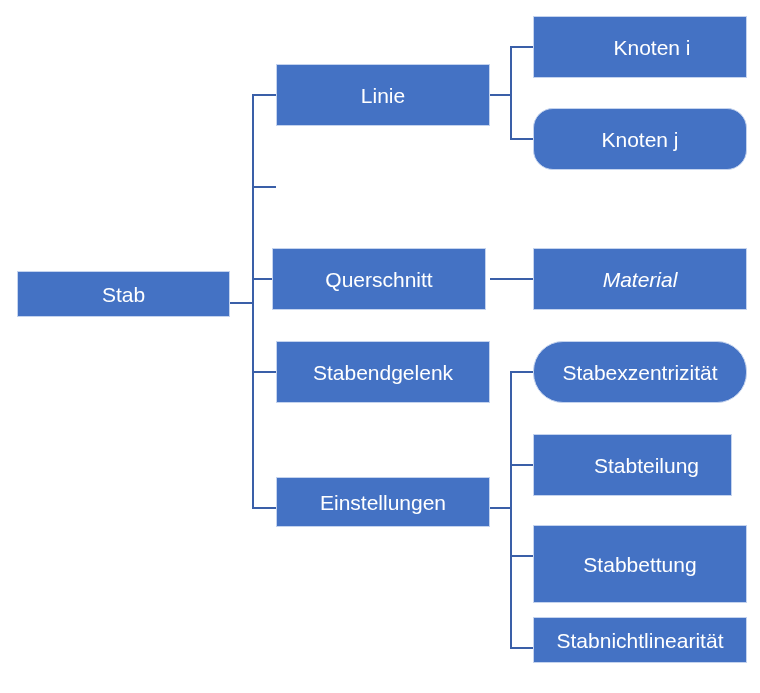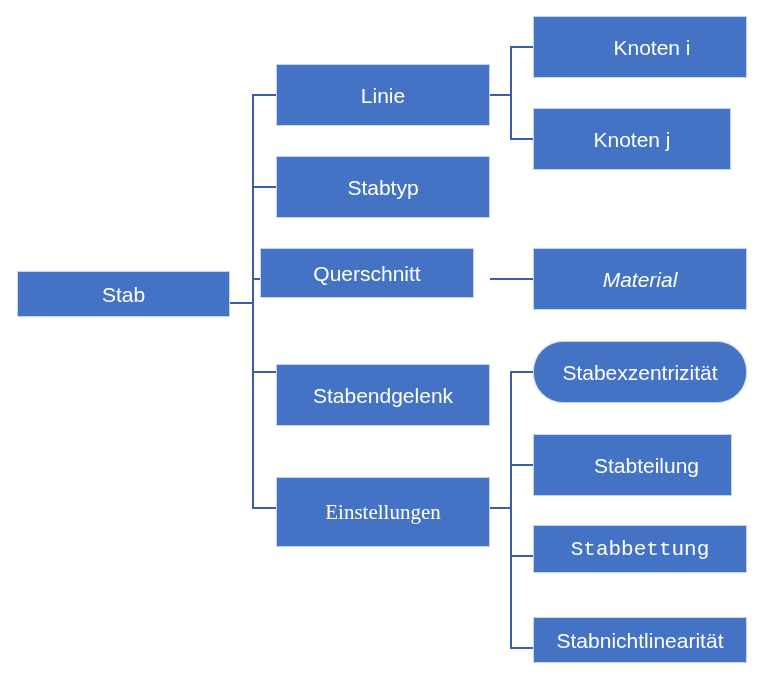--- a/index.html
+++ b/index.html
@@ -62,26 +62,25 @@
   <div class="conn" style="left:490px; top:507px; width:21px; height:2px;"></div>
   <div class="conn" style="left:510px; top:371px; width:2px; height:278px;"></div>
   <div class="conn" style="left:510px; top:371px; width:23px; height:2px;"></div>
   <div class="conn" style="left:510px; top:464px; width:23px; height:2px;"></div>
   <div class="conn" style="left:510px; top:555px; width:23px; height:2px;"></div>
   <div class="conn" style="left:510px; top:647px; width:23px; height:2px;"></div>
 
   <div class="node" style="left:17px; top:271px; width:213px; height:46px;">Stab</div>
 
   <div class="node" style="left:276px; top:64px; width:214px; height:62px;text-align:center;">Linie</div>
-  <div class="node" style="left:276px; top:156px; width:214px; height:62px;">Stabtyp</div>
-  <div class="node" style="left:260px; top:248px; width:214px; height:50px;">Querschnitt</div>
-  <div class="node" style="left:276px; top:341px; width:214px; height:62px;margin-top:23px;">Stabendgelenk</div>
-  <div class="node" style="left:276px; top:477px; width:214px; height:70px;font-family:Liberation Serif, serif;">Einstellungen</div>
+  <div class="node" style="left:272px; top:248px; width:214px; height:62px;">Querschnitt</div>
+  <div class="node" style="left:276px; top:341px; width:214px; height:62px;">Stabendgelenk</div>
+  <div class="node" style="left:276px; top:477px; width:214px; height:50px;">Einstellungen</div>
 
   <div class="node" style="left:533px; top:16px; width:214px; height:62px;padding-left:24px;">Knoten i</div>
-  <div class="node" style="left:533px; top:108px; width:198px; height:62px;">Knoten j</div>
+  <div class="node" style="left:533px; top:108px; width:214px; height:62px;border-radius:20px;">Knoten j</div>
   <div class="node" style="left:533px; top:248px; width:214px; height:62px;font-style:italic;">Material</div>
   <div class="node" style="left:533px; top:341px; width:214px; height:62px;border-radius:30px;">Stabexzentrizität</div>
   <div class="node" style="left:533px; top:434px; width:199px; height:62px;padding-left:28px;">Stabteilung</div>
-  <div class="node" style="left:533px; top:525px; width:214px; height:48px;font-family:Liberation Mono, monospace;">Stabbettung</div>
+  <div class="node" style="left:533px; top:525px; width:214px; height:78px;">Stabbettung</div>
   <div class="node" style="left:533px; top:617px; width:214px; height:46px;">Stabnichtlinearität</div>
 
 </div>
 
 </body></html>

